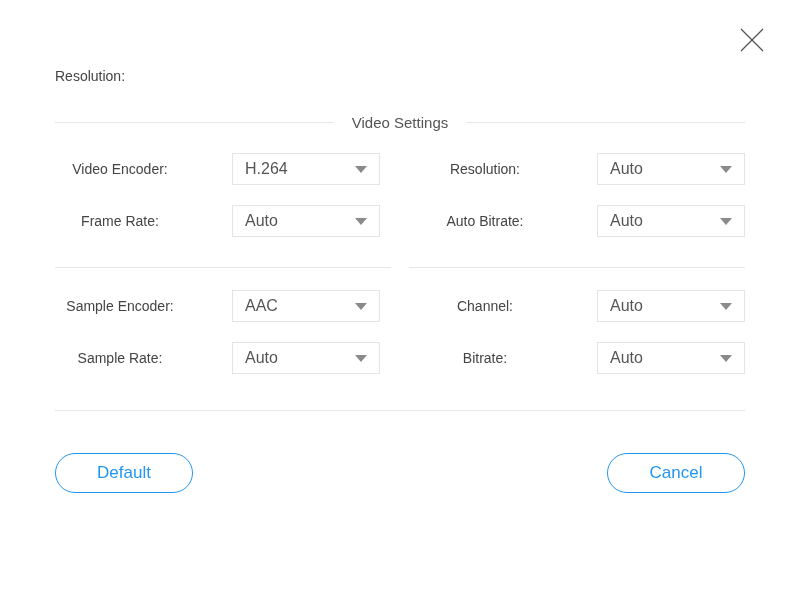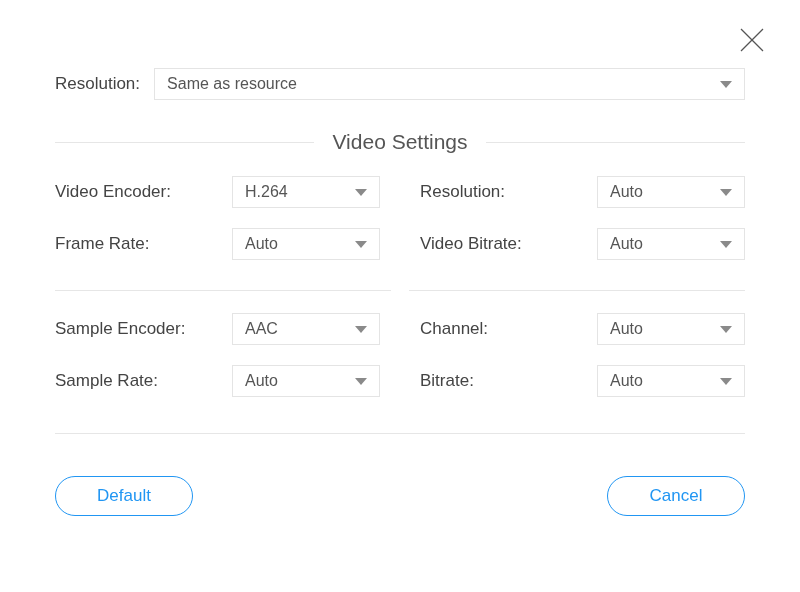--- a/index.html
+++ b/index.html
@@ -30,21 +30,21 @@
   .close-btn svg { width: 28px; height: 28px; }
   .close-btn line { stroke: #555; stroke-width: 1.2; }
 
   .row-top {
     margin-top: 38px;
     display: flex;
     align-items: center;
     gap: 14px;
   }
   .label {
-    font-size: 17px;
+    font-size: 14px;
     color: #444;
     white-space: nowrap;
   }
   .select {
     flex: 1;
     display: flex;
     align-items: center;
     justify-content: space-between;
     border: 1px solid #e4e4e4;
     height: 32px;
@@ -67,35 +67,36 @@
     border-top: 7px solid #8a8a8a;
   }
 
   .section {
     margin-top: 30px;
   }
   .section-header {
     display: flex;
     align-items: center;
     gap: 18px;
-    font-size: 21px;
+    font-size: 15px;
     color: #555;
     margin-bottom: 22px;
   }
   .section-header .line {
     flex: 1;
     height: 1px;
     background: #e6e6e6;
   }
 
   .grid {
     display: grid;
     grid-template-columns: 1fr 1fr;
     column-gap: 40px;
     row-gap: 20px;
+    text-align: center;
   }
   .field {
     display: flex;
     align-items: center;
     justify-content: space-between;
     gap: 12px;
   }
   .field .label { min-width: 130px; }
 
   .divider {
@@ -141,24 +142,20 @@
 
   <div class="close-btn">
     <svg viewBox="0 0 28 28">
       <line x1="3" y1="3" x2="25" y2="25"></line>
       <line x1="25" y1="3" x2="3" y2="25"></line>
     </svg>
   </div>
 
   <div class="row-top">
     <span class="label">Resolution:</span>
-    <div class="select">
-      <span>Same as resource</span>
-      <span class="caret"></span>
-    </div>
   </div>
 
   <div class="section">
     <div class="section-header">
       <span class="line"></span>
       <span>Video Settings</span>
       <span class="line"></span>
     </div>
     <div class="grid">
       <div class="field">
@@ -176,21 +173,21 @@
         </div>
       </div>
       <div class="field">
         <span class="label">Frame Rate:</span>
         <div class="select small">
           <span>Auto</span>
           <span class="caret"></span>
         </div>
       </div>
       <div class="field">
-        <span class="label">Video Bitrate:</span>
+        <span class="label">Auto Bitrate:</span>
         <div class="select small">
           <span>Auto</span>
           <span class="caret"></span>
         </div>
       </div>
     </div>
   </div>
 
   <div class="section">
     <div class="section-header">

